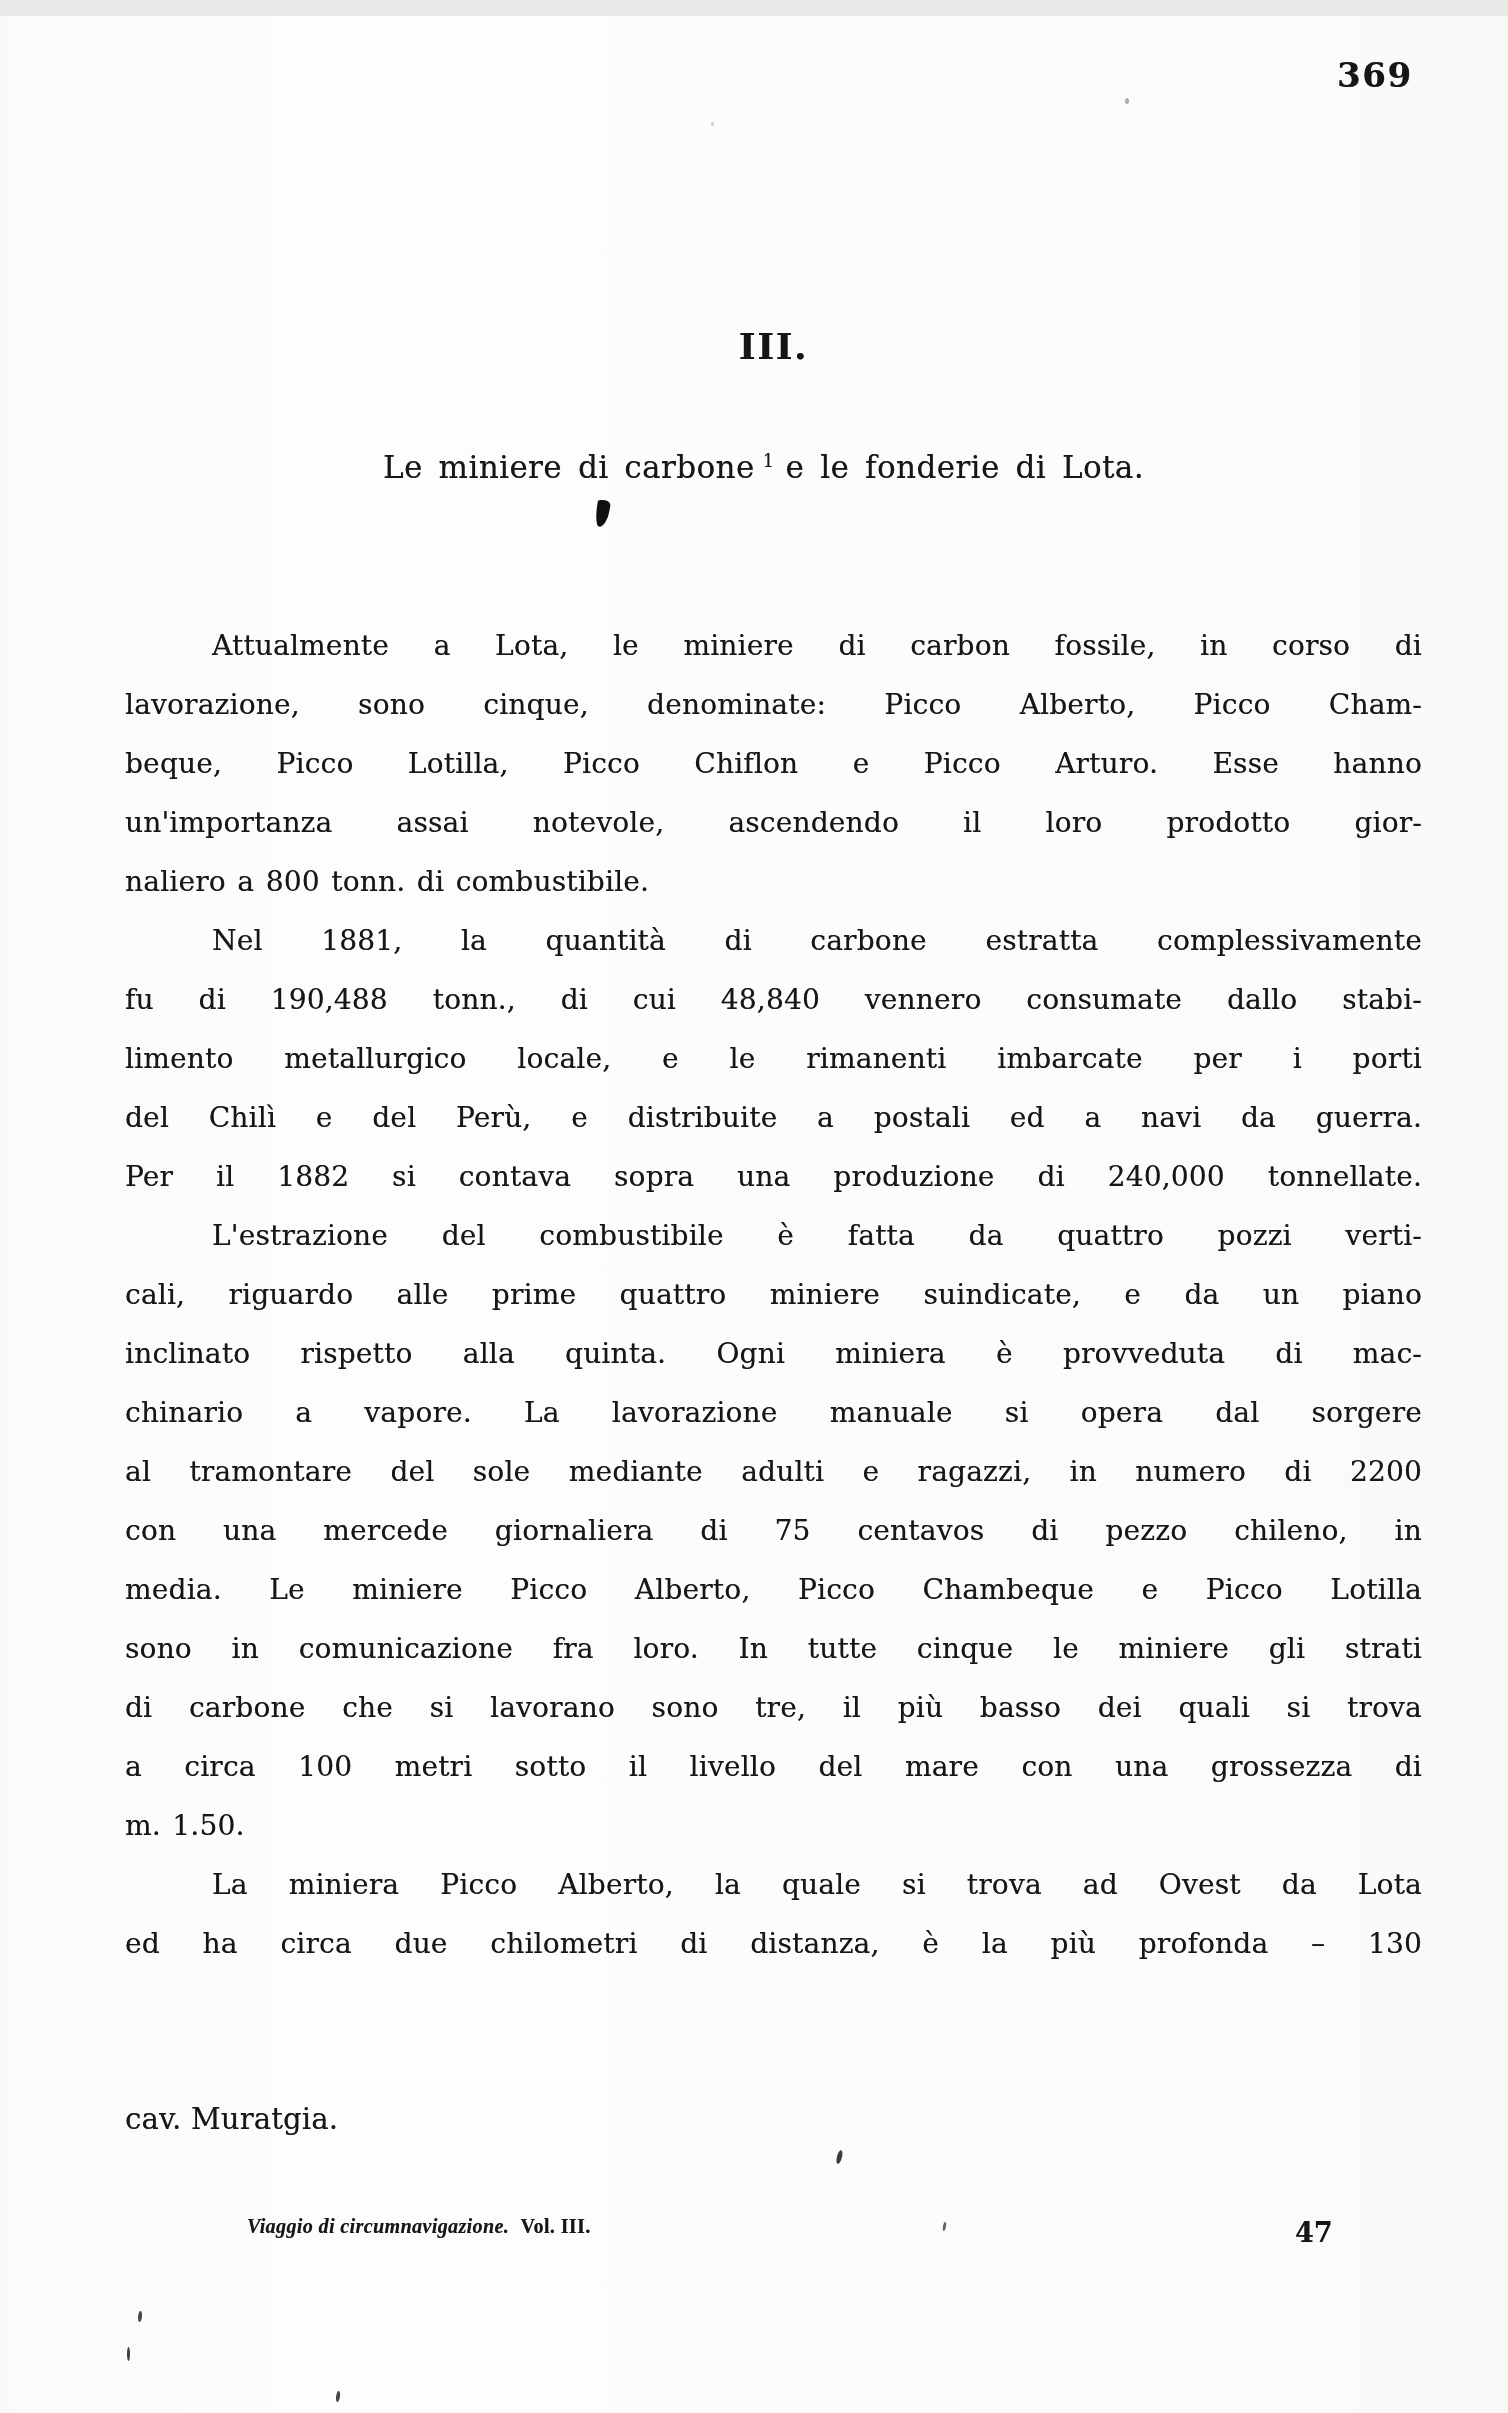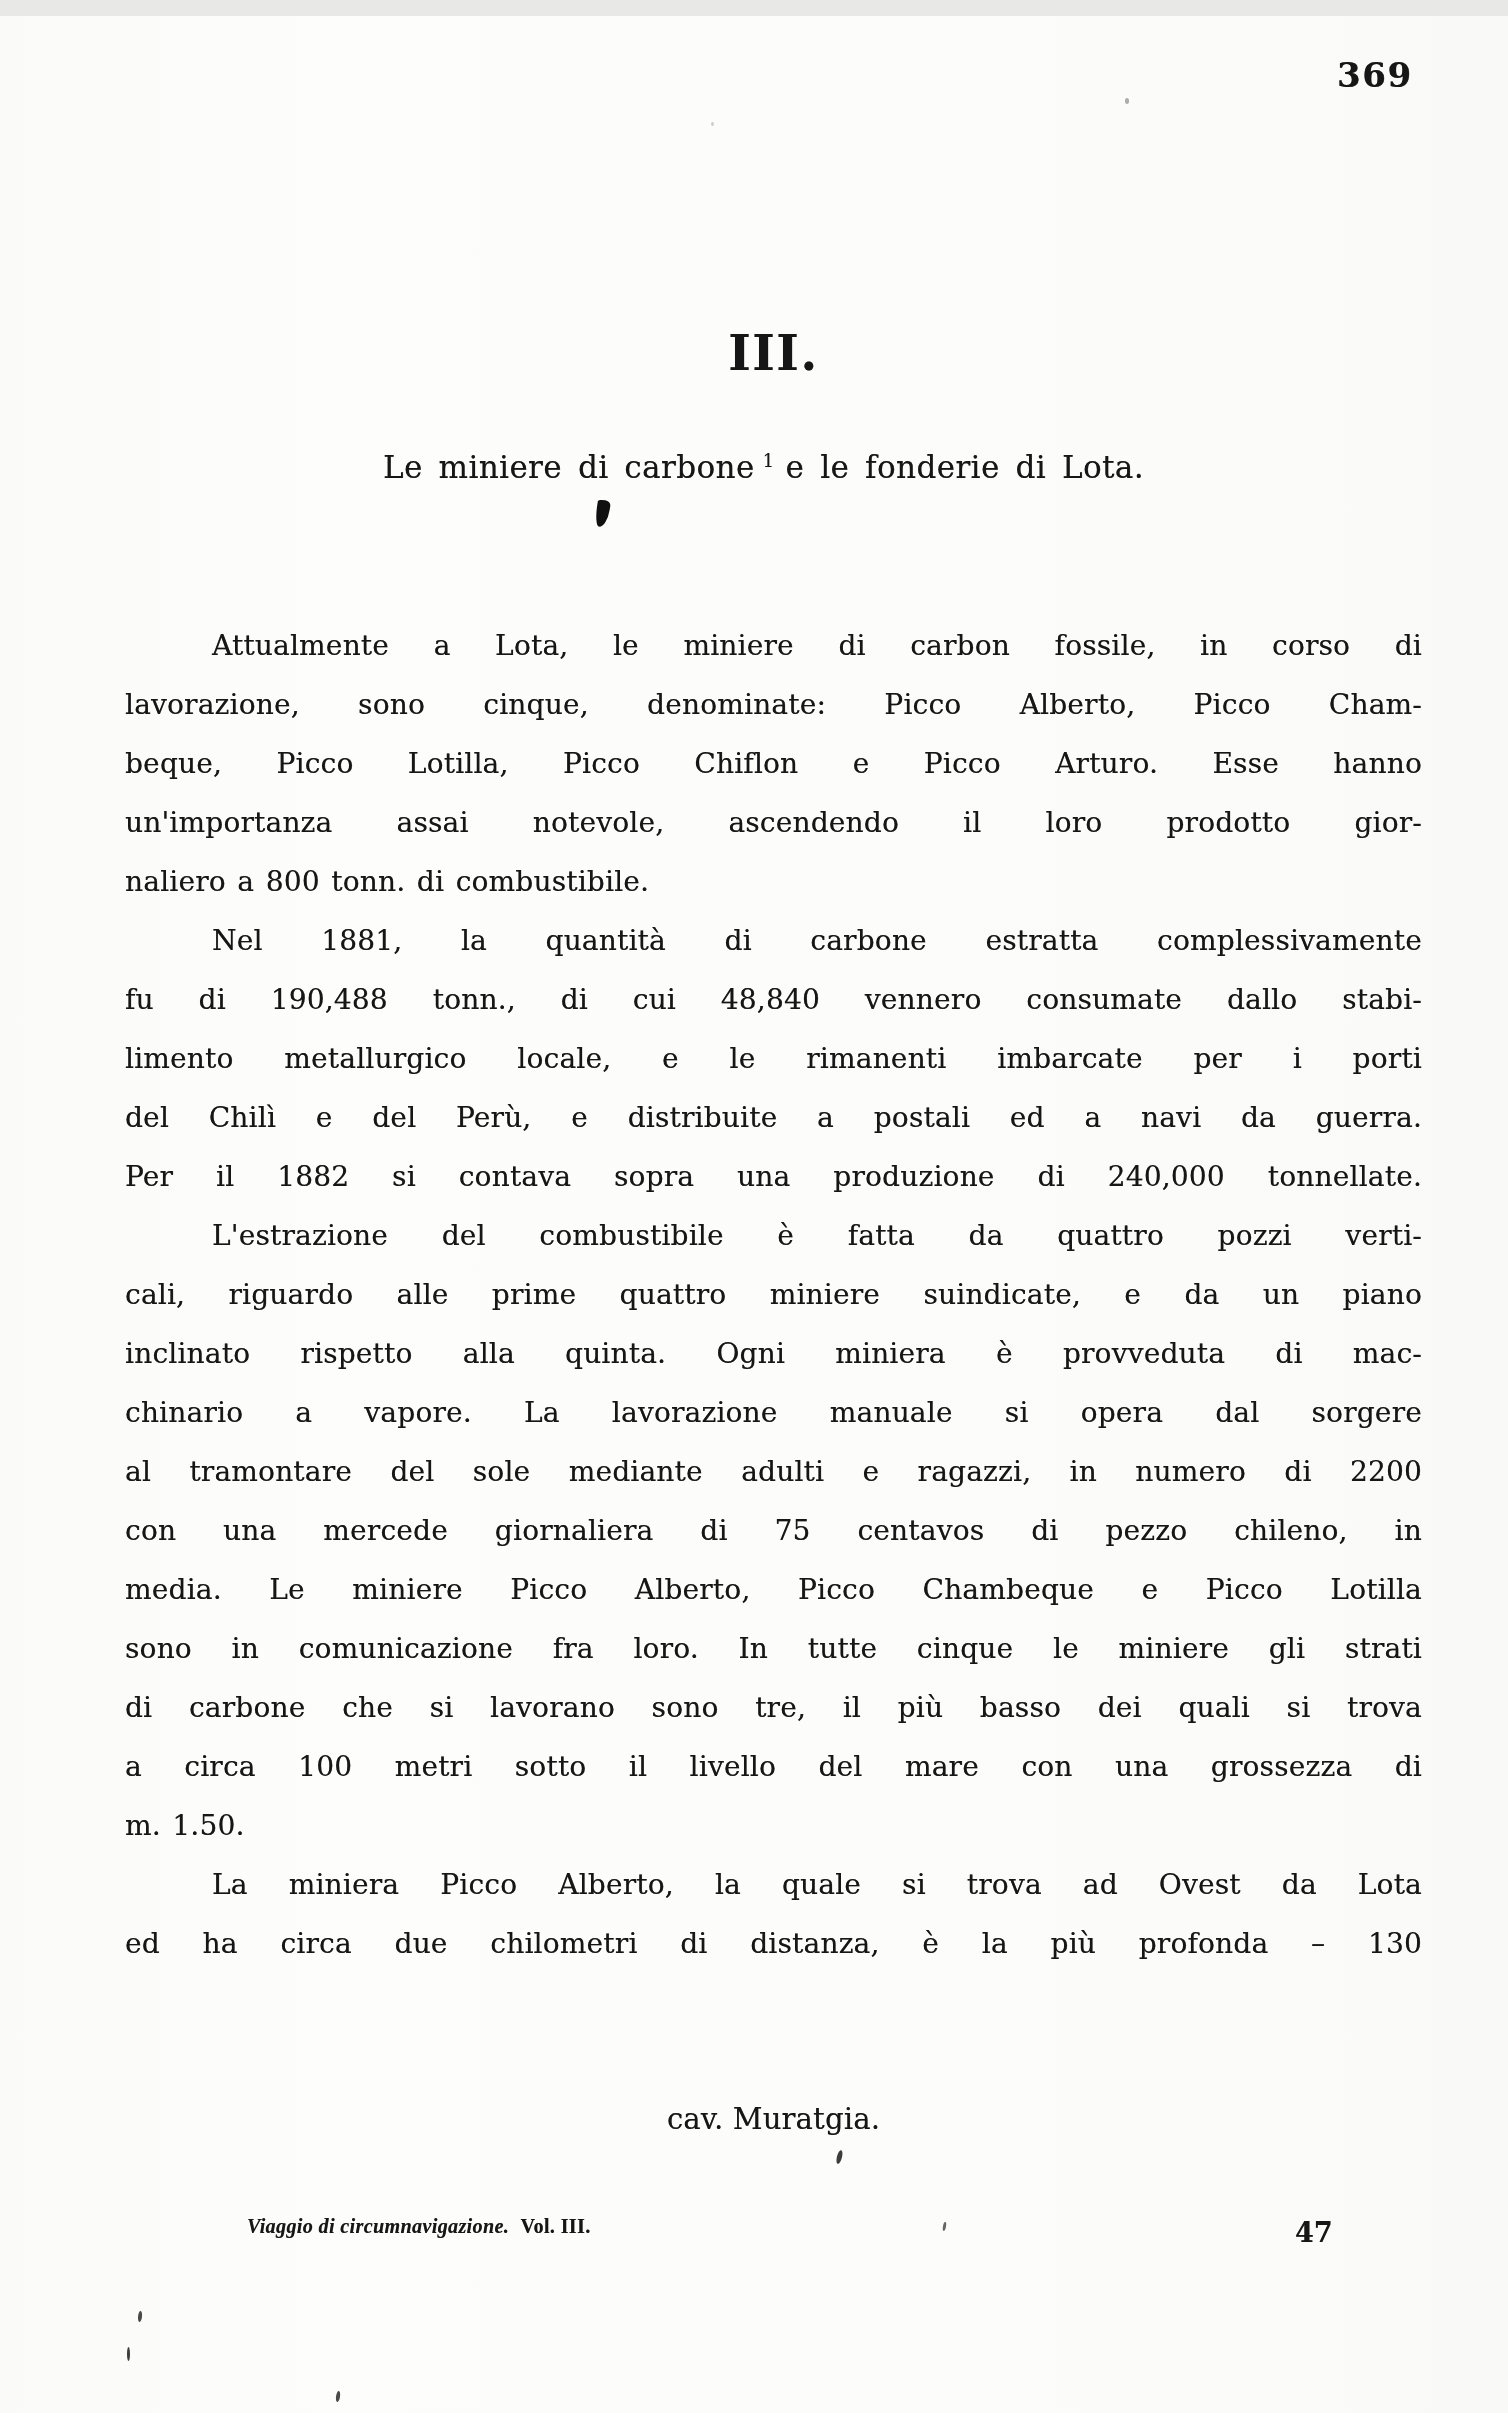--- a/index.html
+++ b/index.html
@@ -15,21 +15,21 @@
   }
   .ink{ text-shadow:0.2px 0.2px 0.4px rgba(10,10,10,0.55); }
 
   .pagenum{
     position:absolute; left:1337px; top:39px;
     font-size:34px; font-weight:bold; letter-spacing:1.6px;
   }
 
   .roman{
     position:absolute; left:125px; top:309px; width:1297px;
-    text-align:center; font-size:48px; font-weight:bold; letter-spacing:1.6px;
+    text-align:center; font-size:36px; font-weight:bold; letter-spacing:1.6px;
   }
 
   .chapter-title{
     position:absolute; left:115px; top:433px; width:1297px;
     text-align:center; font-size:31px; font-weight:normal;
     word-spacing:5.6px; letter-spacing:0.4px;
   }
   .chapter-title sup{ font-size:17.7px; margin:0 11.3px 0 8px; }
 
   
@@ -49,21 +49,21 @@
     text-align:justify; text-align-last:justify;
     white-space:normal; overflow:visible;
   }
   .bline.short{ text-align-last:left; }
   .bline.indent{ text-indent:87px; }
 
   .footnote{
     position:absolute; left:125px; top:2077px; width:1297px;
     font-size:29px; letter-spacing:0.2px;
   }
-  .fn-line{ line-height:53px;text-align:center; }
+  .fn-line{ line-height:53px; }
   .fn-line.fn1{ text-align:justify; text-align-last:justify; text-indent:97px; }
   .fn-line sup{ font-size:17px; margin-right:9.7px; }
 
   .footer-left{
     position:absolute; left:247px; top:2199px;
     font-size:20px; font-weight:bold; letter-spacing:0.4px;font-family:Liberation Serif, serif;
   }
   .footer-left .btitle{ font-style:italic; margin-right:11.3px; }
   .footer-sig{
     position:absolute; left:1295px; top:2201px;

